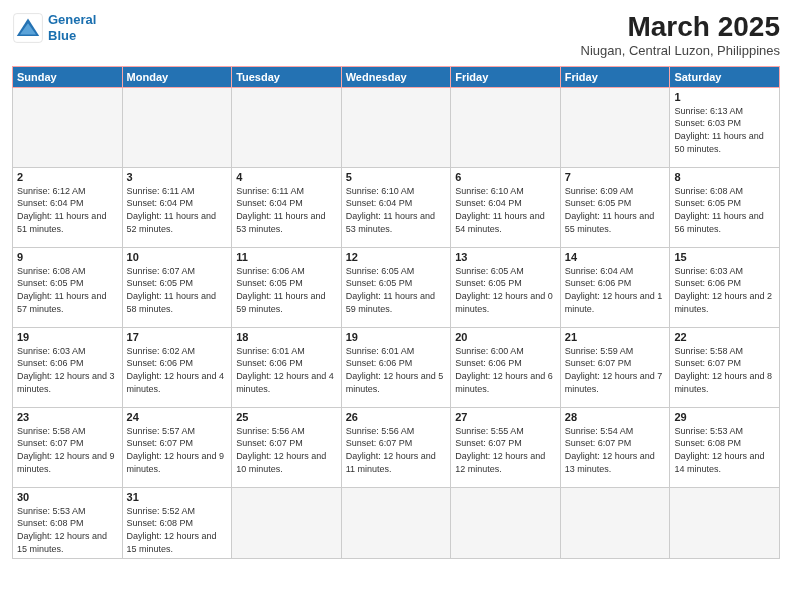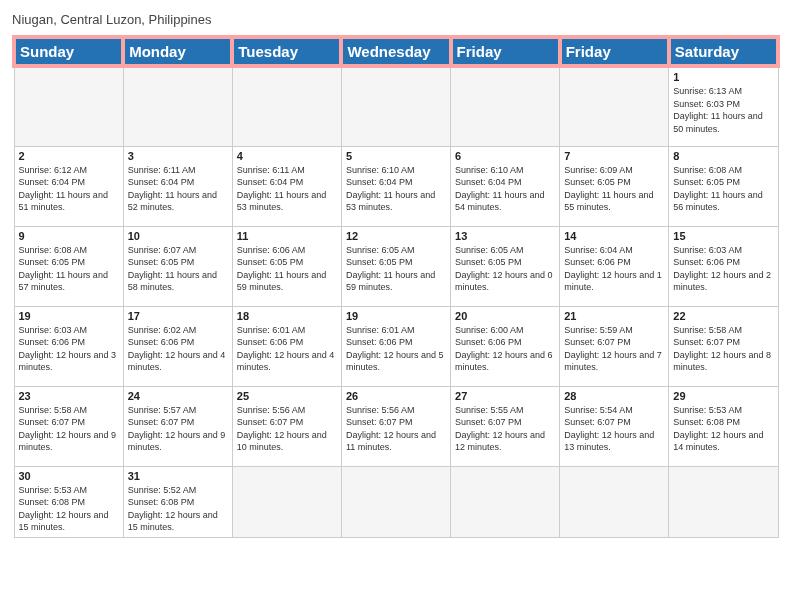--- a/index.html
+++ b/index.html
@@ -54,25 +54,25 @@
       color: #444;
     }
     .calendar {
       width: 100%;
       border-collapse: collapse;
       table-layout: fixed;
     }
     .calendar th {
       background: #2472b3;
       color: white;
-      font-size: 15px;
+      font-size: 11px;
       font-weight: bold;
       padding: 4px 4px;
       text-align: left;
-      border: 4px solid #fca5a5;
+      border: 1px solid #fca5a5;
     }
     .calendar td {
       border: 1px solid #ccc;
       vertical-align: top;
       padding: 3px 4px;
       font-size: 9.5px;
       color: #222;
       background: white;
       height: 80px;
     }
@@ -94,21 +94,33 @@
     .last-row td {
       height: 60px;
       margin-left: 44px;
     }
   </style>
 </head>
 <body>
 
 <div class="page">
   <div class="header">
+    <div class="logo">
+      <svg class="logo-icon" viewBox="0 0 40 40">
+        <rect x="2" y="2" width="36" height="36" rx="4" fill="white" stroke="#ddd" stroke-width="1"></rect>
+        <polygon points="20,8 34,30 6,30" fill="#2472b3"></polygon>
+        <polygon points="20,14 30,28 10,28" fill="#5ba3d9"></polygon>
+      </svg>
+      <div class="logo-text">
+        <div><span>General</span></div>
+        <div><span>Blue</span></div>
+      </div>
+    </div>
     <div class="title-block">
+      <div class="month-title">March 2025</div>
       <div class="subtitle">Niugan, Central Luzon, Philippines</div>
     </div>
   </div>
 
   <table class="calendar">
     <thead>
       <tr>
         <th>Sunday</th>
         <th>Monday</th>
         <th>Tuesday</th>

